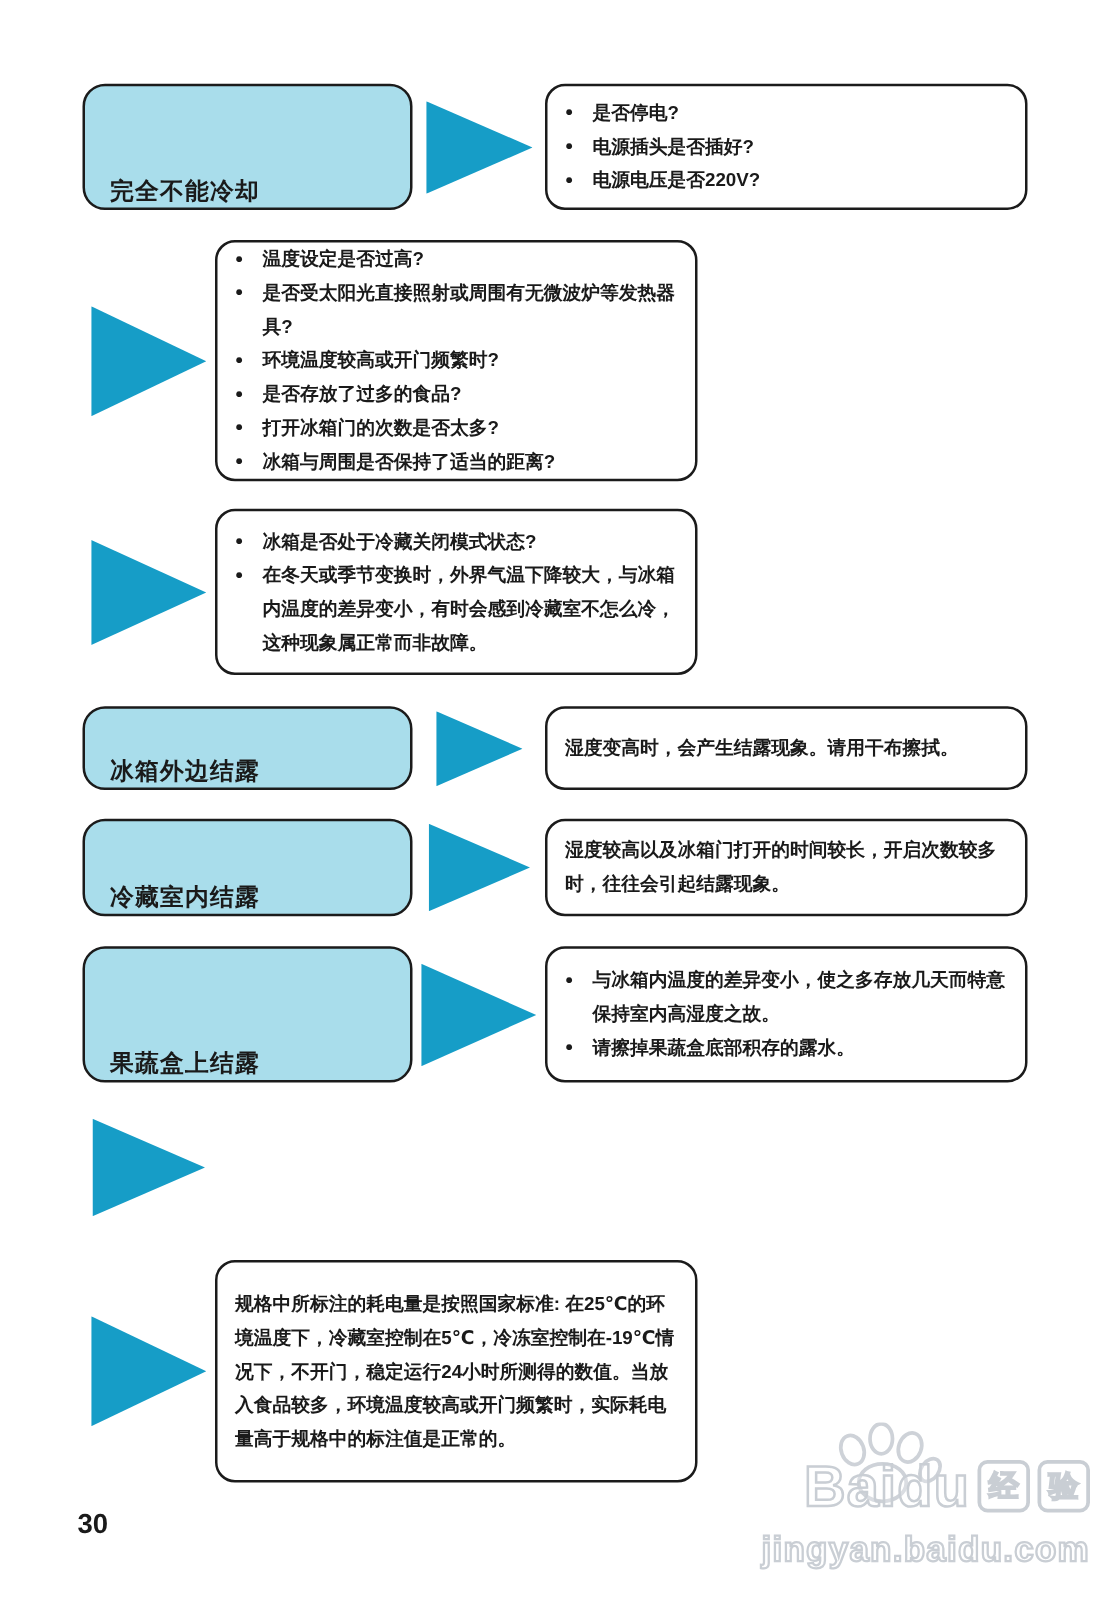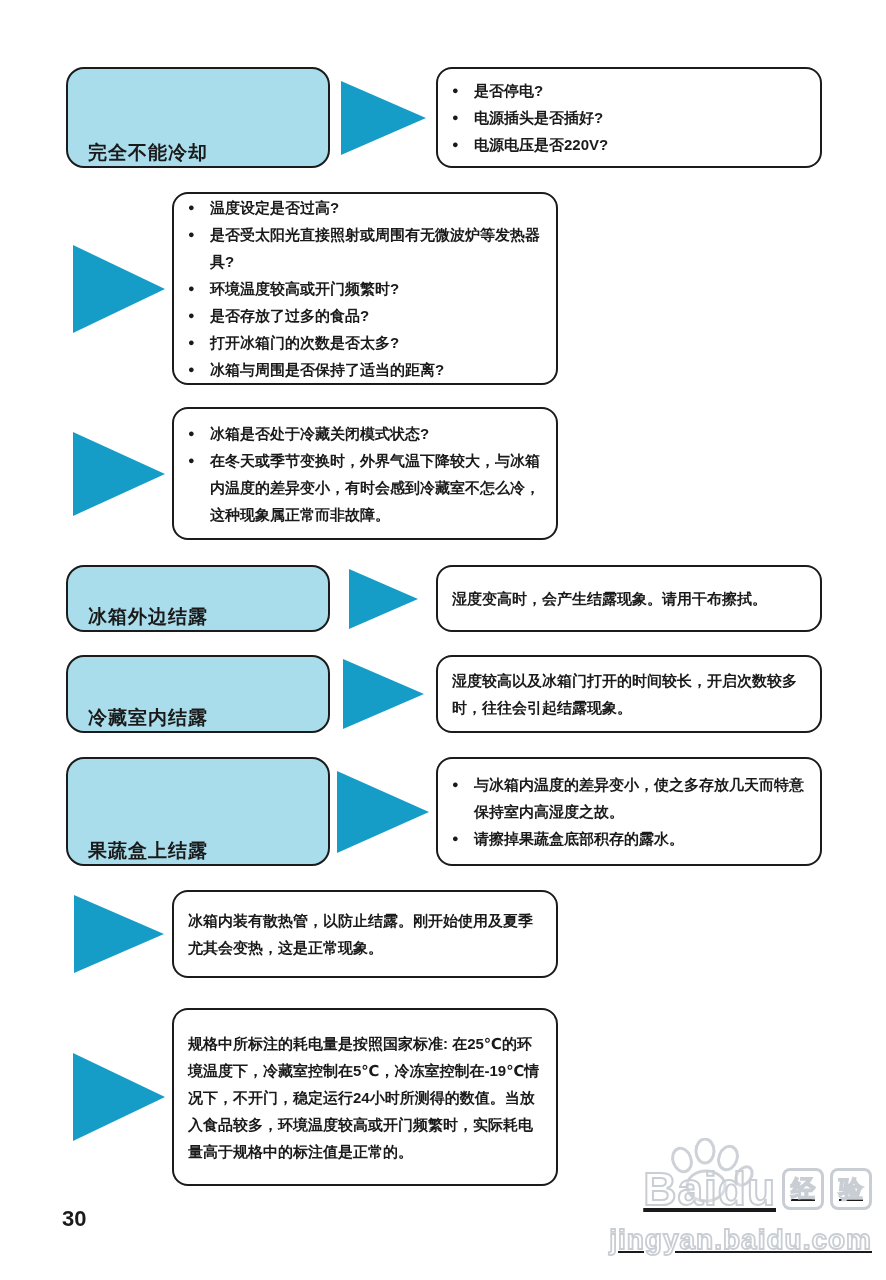--- a/index.html
+++ b/index.html
@@ -84,21 +84,20 @@
     font-size:22px;
     font-weight:bold;
   }
   
   .watermark{
     position:absolute;
     right:14px;
     top:1158px;
     text-align:right;
     pointer-events:none;
-    text-decoration:underline;
   }
   .wm-top{
     position:relative;
     display:flex;
     align-items:center;
     justify-content:flex-end;
     gap:6px;
     height:62px;
   }
   .wm-paw{
@@ -270,25 +269,20 @@
         </div>
       </div>
   </div>
 
   <div class="row" style="height: 88px; margin-bottom: 30px;">
     <div class="arrow-zone">
       <svg viewBox="0 0 100 100" preserveAspectRatio="none" height="78" width="90">
         <polygon points="0,0 100,50 0,100" fill="#169dc7"></polygon>
       </svg>
     </div>
-    <div class="answer-box">
-        <div class="item">
-          <span class="item-text">冰箱内装有散热管，以防止结露。刚开始使用及夏季尤其会变热，这是正常现象。</span>
-        </div>
-      </div>
   </div>
 
   <div class="row" style="height: 178px; margin-bottom: 0px;">
     <div class="arrow-zone">
       <svg viewBox="0 0 100 100" preserveAspectRatio="none" height="88" width="92">
         <polygon points="0,0 100,50 0,100" fill="#169dc7"></polygon>
       </svg>
     </div>
     <div class="answer-box">
         <div class="item">

